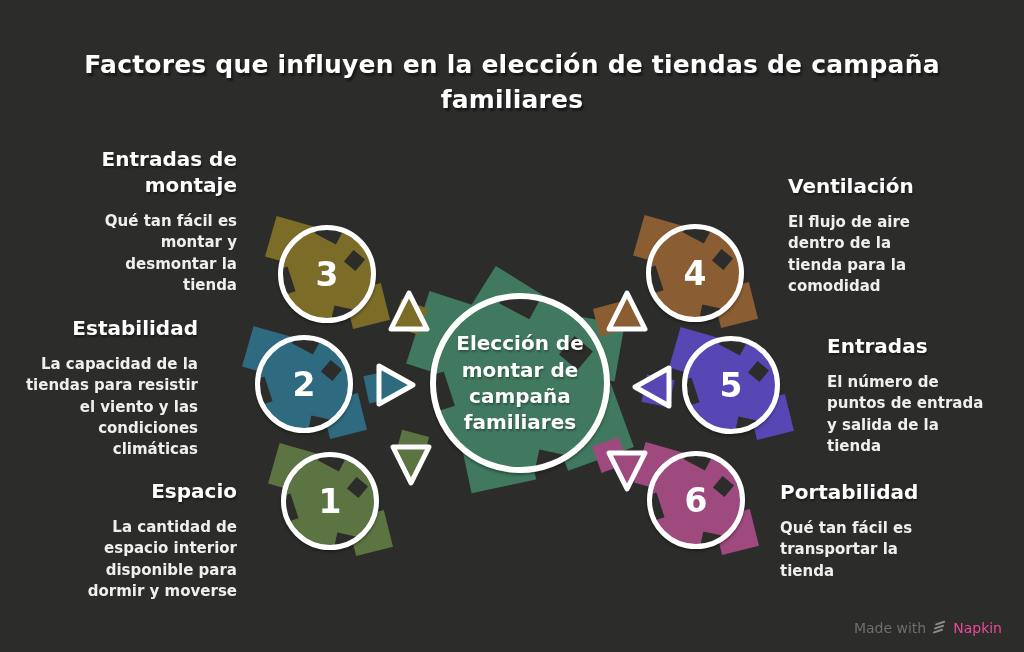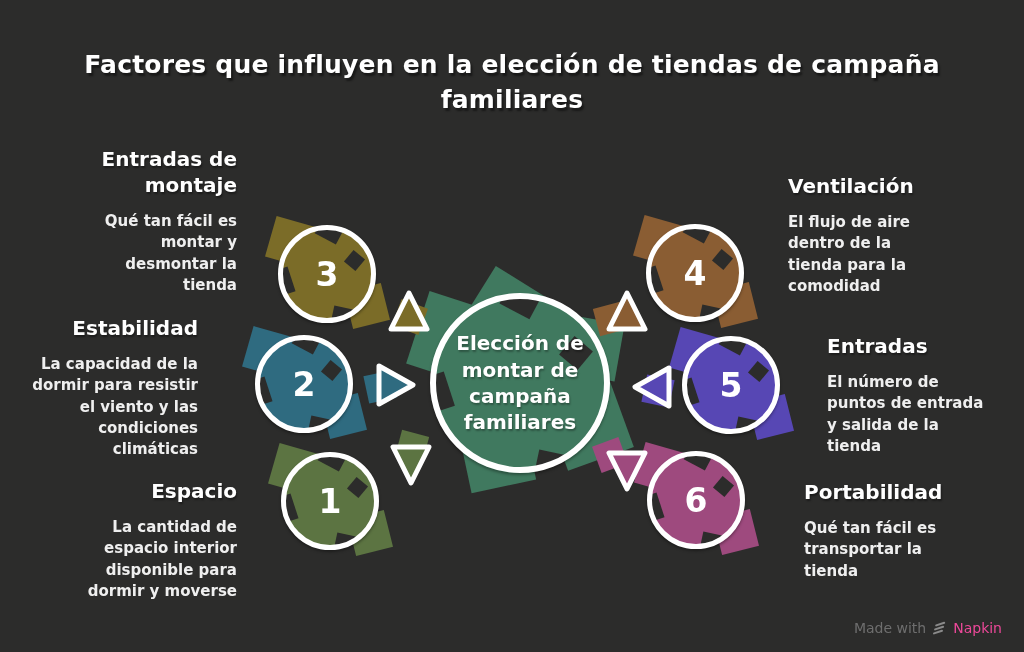--- a/index.html
+++ b/index.html
@@ -38,21 +38,21 @@
     color: #efefef; white-space: pre-line;
   }
   .tb.align-right { text-align: right; }
   .tb.align-left  { text-align: left; }
 
   #tb-facilidad    { left: 35px;  top: 146px; width: 202px; }
   #tb-estabilidad  { left: 0px;   top: 315px; width: 198px; }
   #tb-espacio      { left: 32px;  top: 478px; width: 205px; }
   #tb-ventilacion  { left: 788px; top: 173px; width: 215px; }
   #tb-entradas     { left: 827px; top: 333px; width: 197px; }
-  #tb-portabilidad { left: 804px; top: 479px; width: 215px; }
+  #tb-portabilidad { left: 780px; top: 479px; width: 215px; }
 
   
   .node { position: absolute; width: 98px; height: 98px; }
   .node .patch {
     position: absolute; display: block;
     background: var(--c); z-index: 0;
   }
   .node .pa { width: 42px; height: 42px; left: -8px;  top: -4px;    transform: rotate(16deg); }
   .node .pb { width: 38px; height: 38px; right: -10px; bottom: -2px; transform: rotate(-14deg); }
   .node .disc {
@@ -114,21 +114,21 @@
   #arrow-3 { left: 386px; top: 287px; } #arrow-3 .patch { left: 10px; top: 16px;  transform: rotate(20deg); }
   #arrow-2 { left: 372px; top: 361px; } #arrow-2 .patch { left: -6px; top: 12px;  transform: rotate(-12deg); }
   #arrow-1 { left: 388px; top: 441px; } #arrow-1 .patch { left: 10px; top: -8px;  transform: rotate(15deg); }
   #arrow-4 { left: 604px; top: 287px; } #arrow-4 .patch { left: -8px; top: 18px;  transform: rotate(-15deg); }
   #arrow-5 { left: 630px; top: 363px; } #arrow-5 .patch { left: 14px; top: 14px;  transform: rotate(12deg); }
   #arrow-6 { left: 604px; top: 447px; } #arrow-6 .patch { left: -8px; top: -6px;  transform: rotate(-20deg); }
 
   
   .watermark {
     position: absolute; right: 22px; bottom: 16px;
-    display: flex; align-items: center; gap: 6px;
+    display: flex; gap: 6px;
     font-size: 14px; color: #6e6e6e; text-decoration: none;
     cursor: pointer;
   }
   .watermark .brand { color: #ec4899; }
   .watermark svg { display: block; }
 </style>
 </head>
 <body>
 
 <div class="stage">
@@ -140,21 +140,21 @@
     <h3>Entradas de
 montaje</h3>
     <p>Qué tan fácil es
 montar y
 desmontar la
 tienda</p>
   </div>
   <div class="tb align-right" id="tb-estabilidad">
     <h3>Estabilidad</h3>
     <p>La capacidad de la
-dormir para resistir
+tiendas para resistir
 el viento y las
 condiciones
 climáticas</p>
   </div>
   <div class="tb align-right" id="tb-espacio">
     <h3>Espacio</h3>
     <p>La cantidad de
 espacio interior
 disponible para
 dormir y moverse</p>

